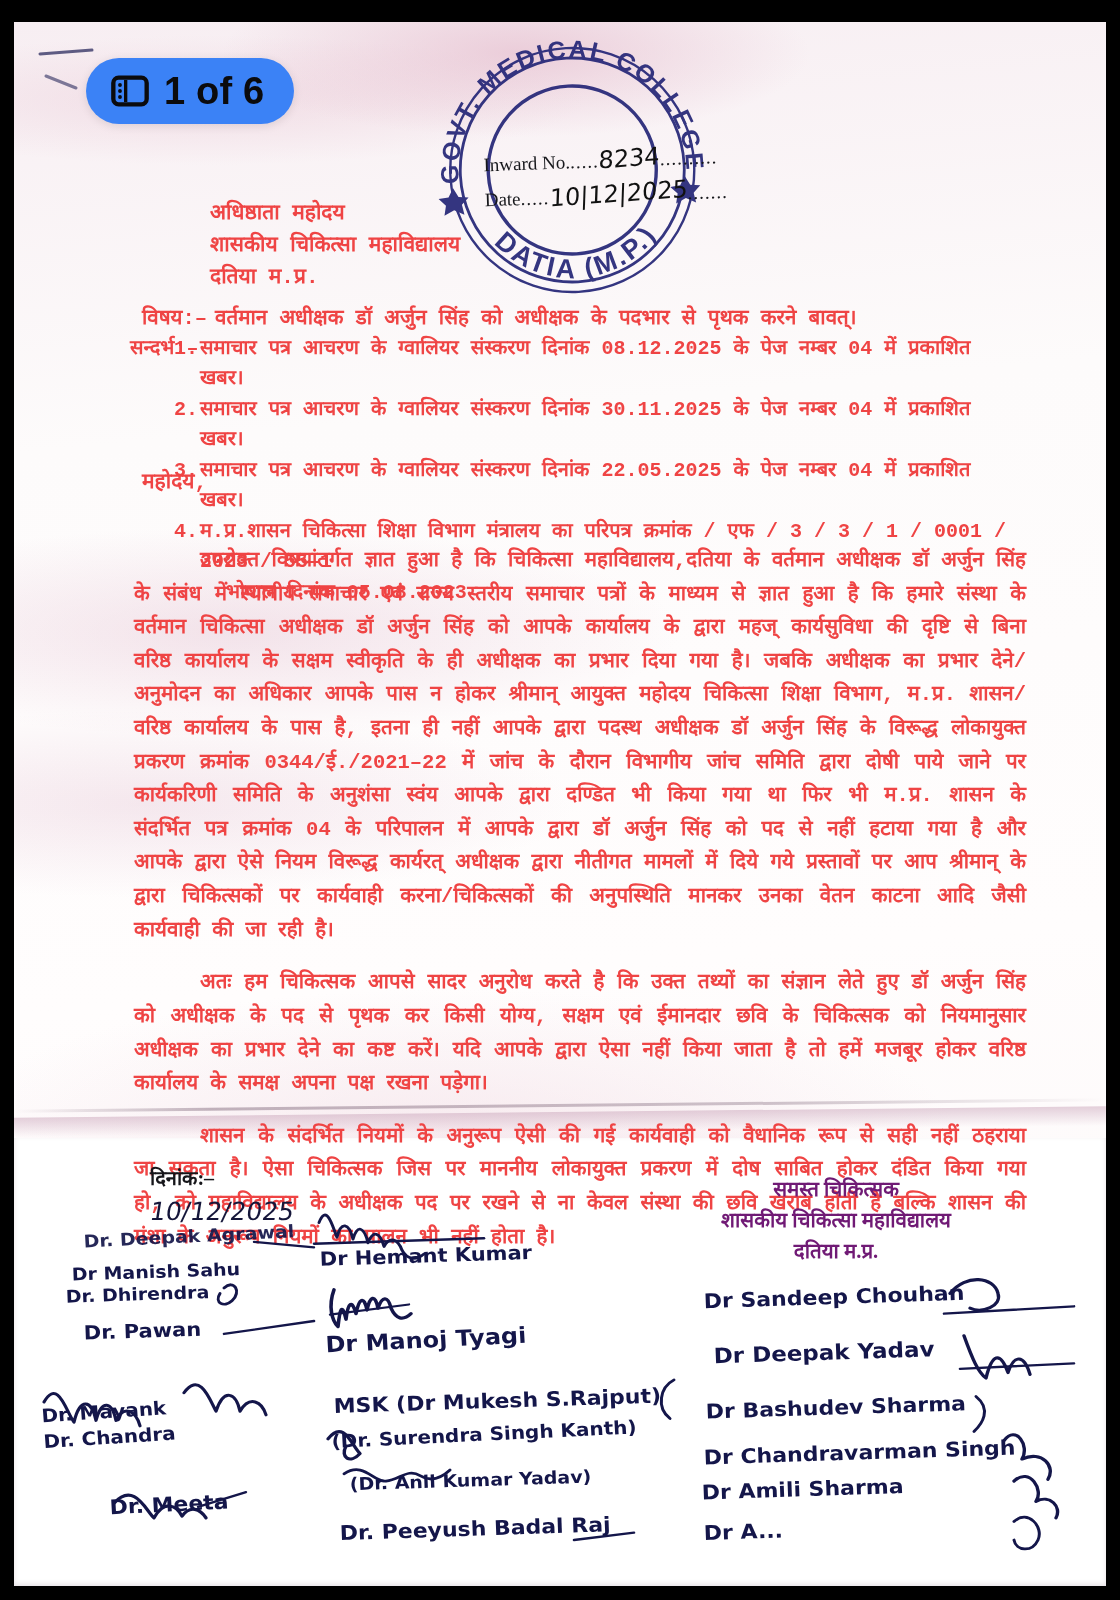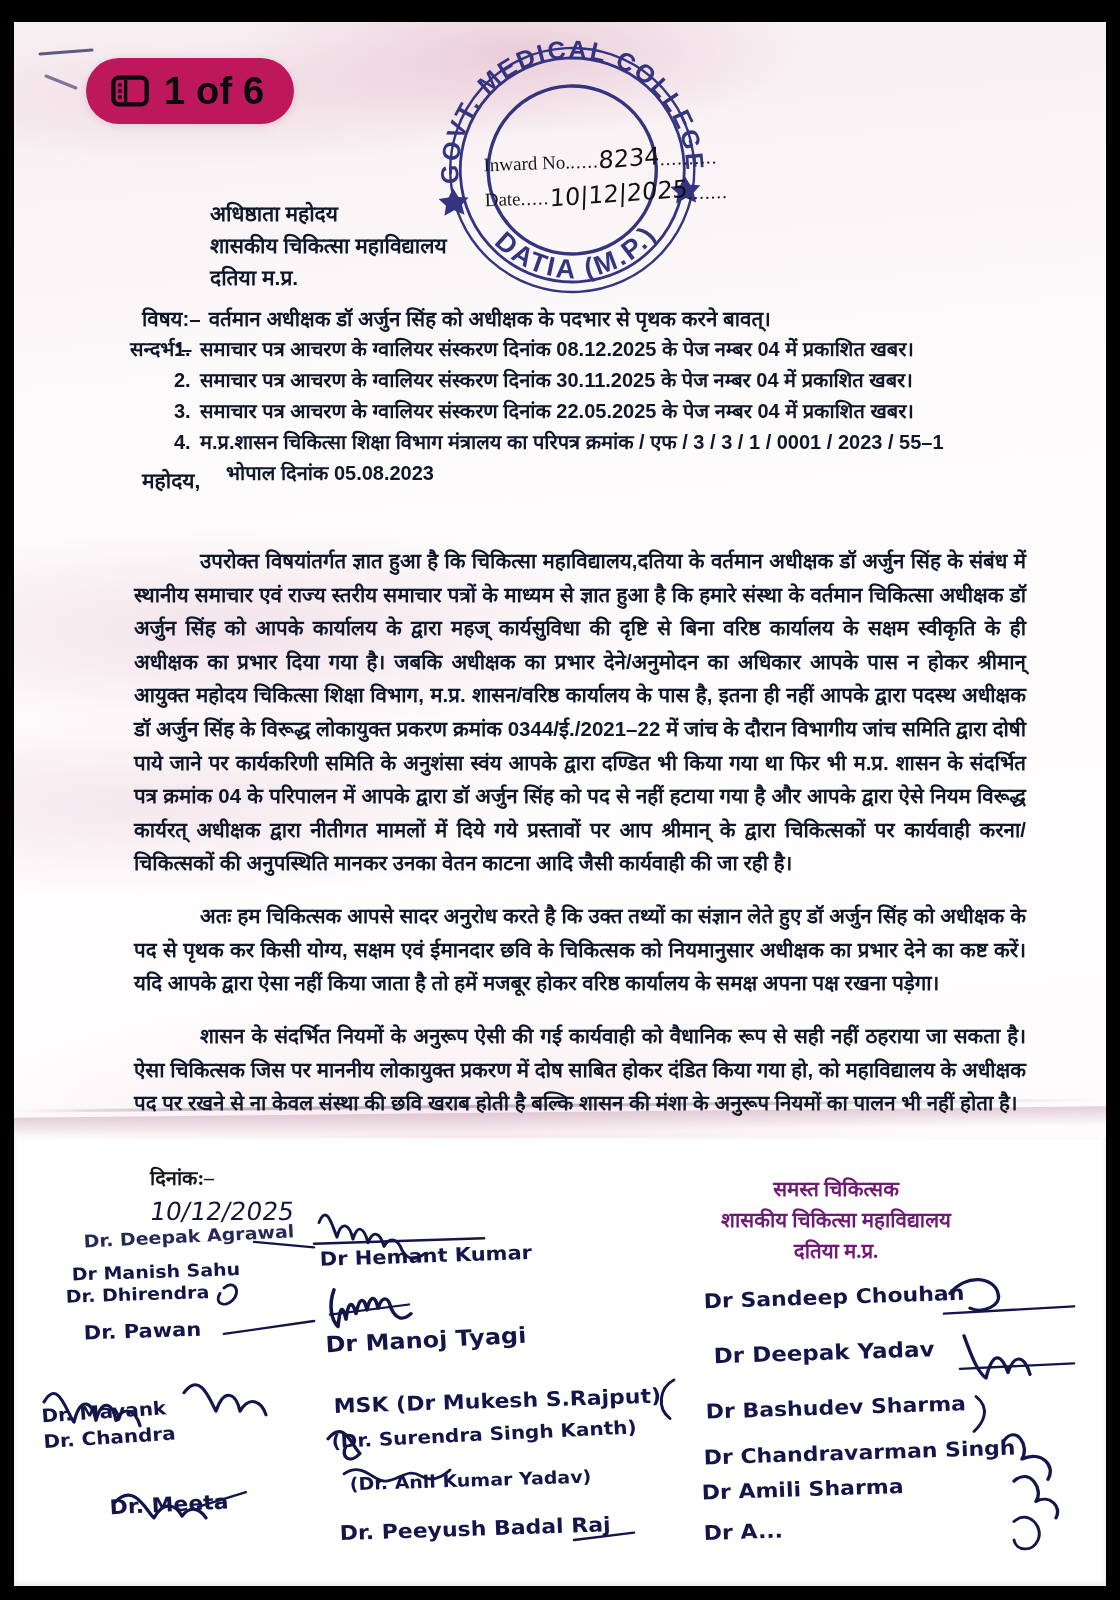--- a/index.html
+++ b/index.html
@@ -49,21 +49,21 @@
     box-shadow:0 -2px 5px rgba(120,95,115,.18) inset;
   }
   #edge-left-mark{
     position:absolute;left:22px;top:24px;width:70px;height:50px;z-index:3;pointer-events:none;
   }
 
   
   #page-badge{
     position:absolute;left:86px;top:58px;z-index:20;
     display:flex;align-items:center;gap:14px;
-    background:#be185d;border-radius:38px;
+    background:#3b82f6;border-radius:38px;
     padding:13px 30px 13px 24px;
     box-shadow:0 2px 10px rgba(0,0,0,.10);
   }
   #page-badge .glyph{width:40px;height:40px;display:block;}
   #page-badge .label{
     font-size:38px;font-weight:700;color:#0b0b0d;letter-spacing:.2px;
     font-family:"Liberation Sans",sans-serif;line-height:1;
   }
 
   
@@ -82,22 +82,22 @@
   }
   #stamp-inward .hw{
     font-family:"DejaVu Sans",sans-serif;font-size:24px;color:#111;
     display:inline-block;transform:rotate(-2deg) skewX(-6deg);
   }
   .dots{letter-spacing:1px;}
 
   
   .doc{
     position:absolute;z-index:8;
-    color:#0f172a;
-    font-family:Liberation Sans, sans-serif;
+    color:#ef4444;
+    font-family:Liberation Mono, monospace;
   }
   #addressee{
     left:196px;top:176px;width:330px;
     font-size:21px;line-height:1.52;font-weight:600;
   }
   #subject-block{
     left:128px;top:282px;width:890px;
     font-size:20.5px;line-height:1.46;font-weight:600;
   }
   #subject-block .row{display:flex;gap:8px;align-items:center;}

